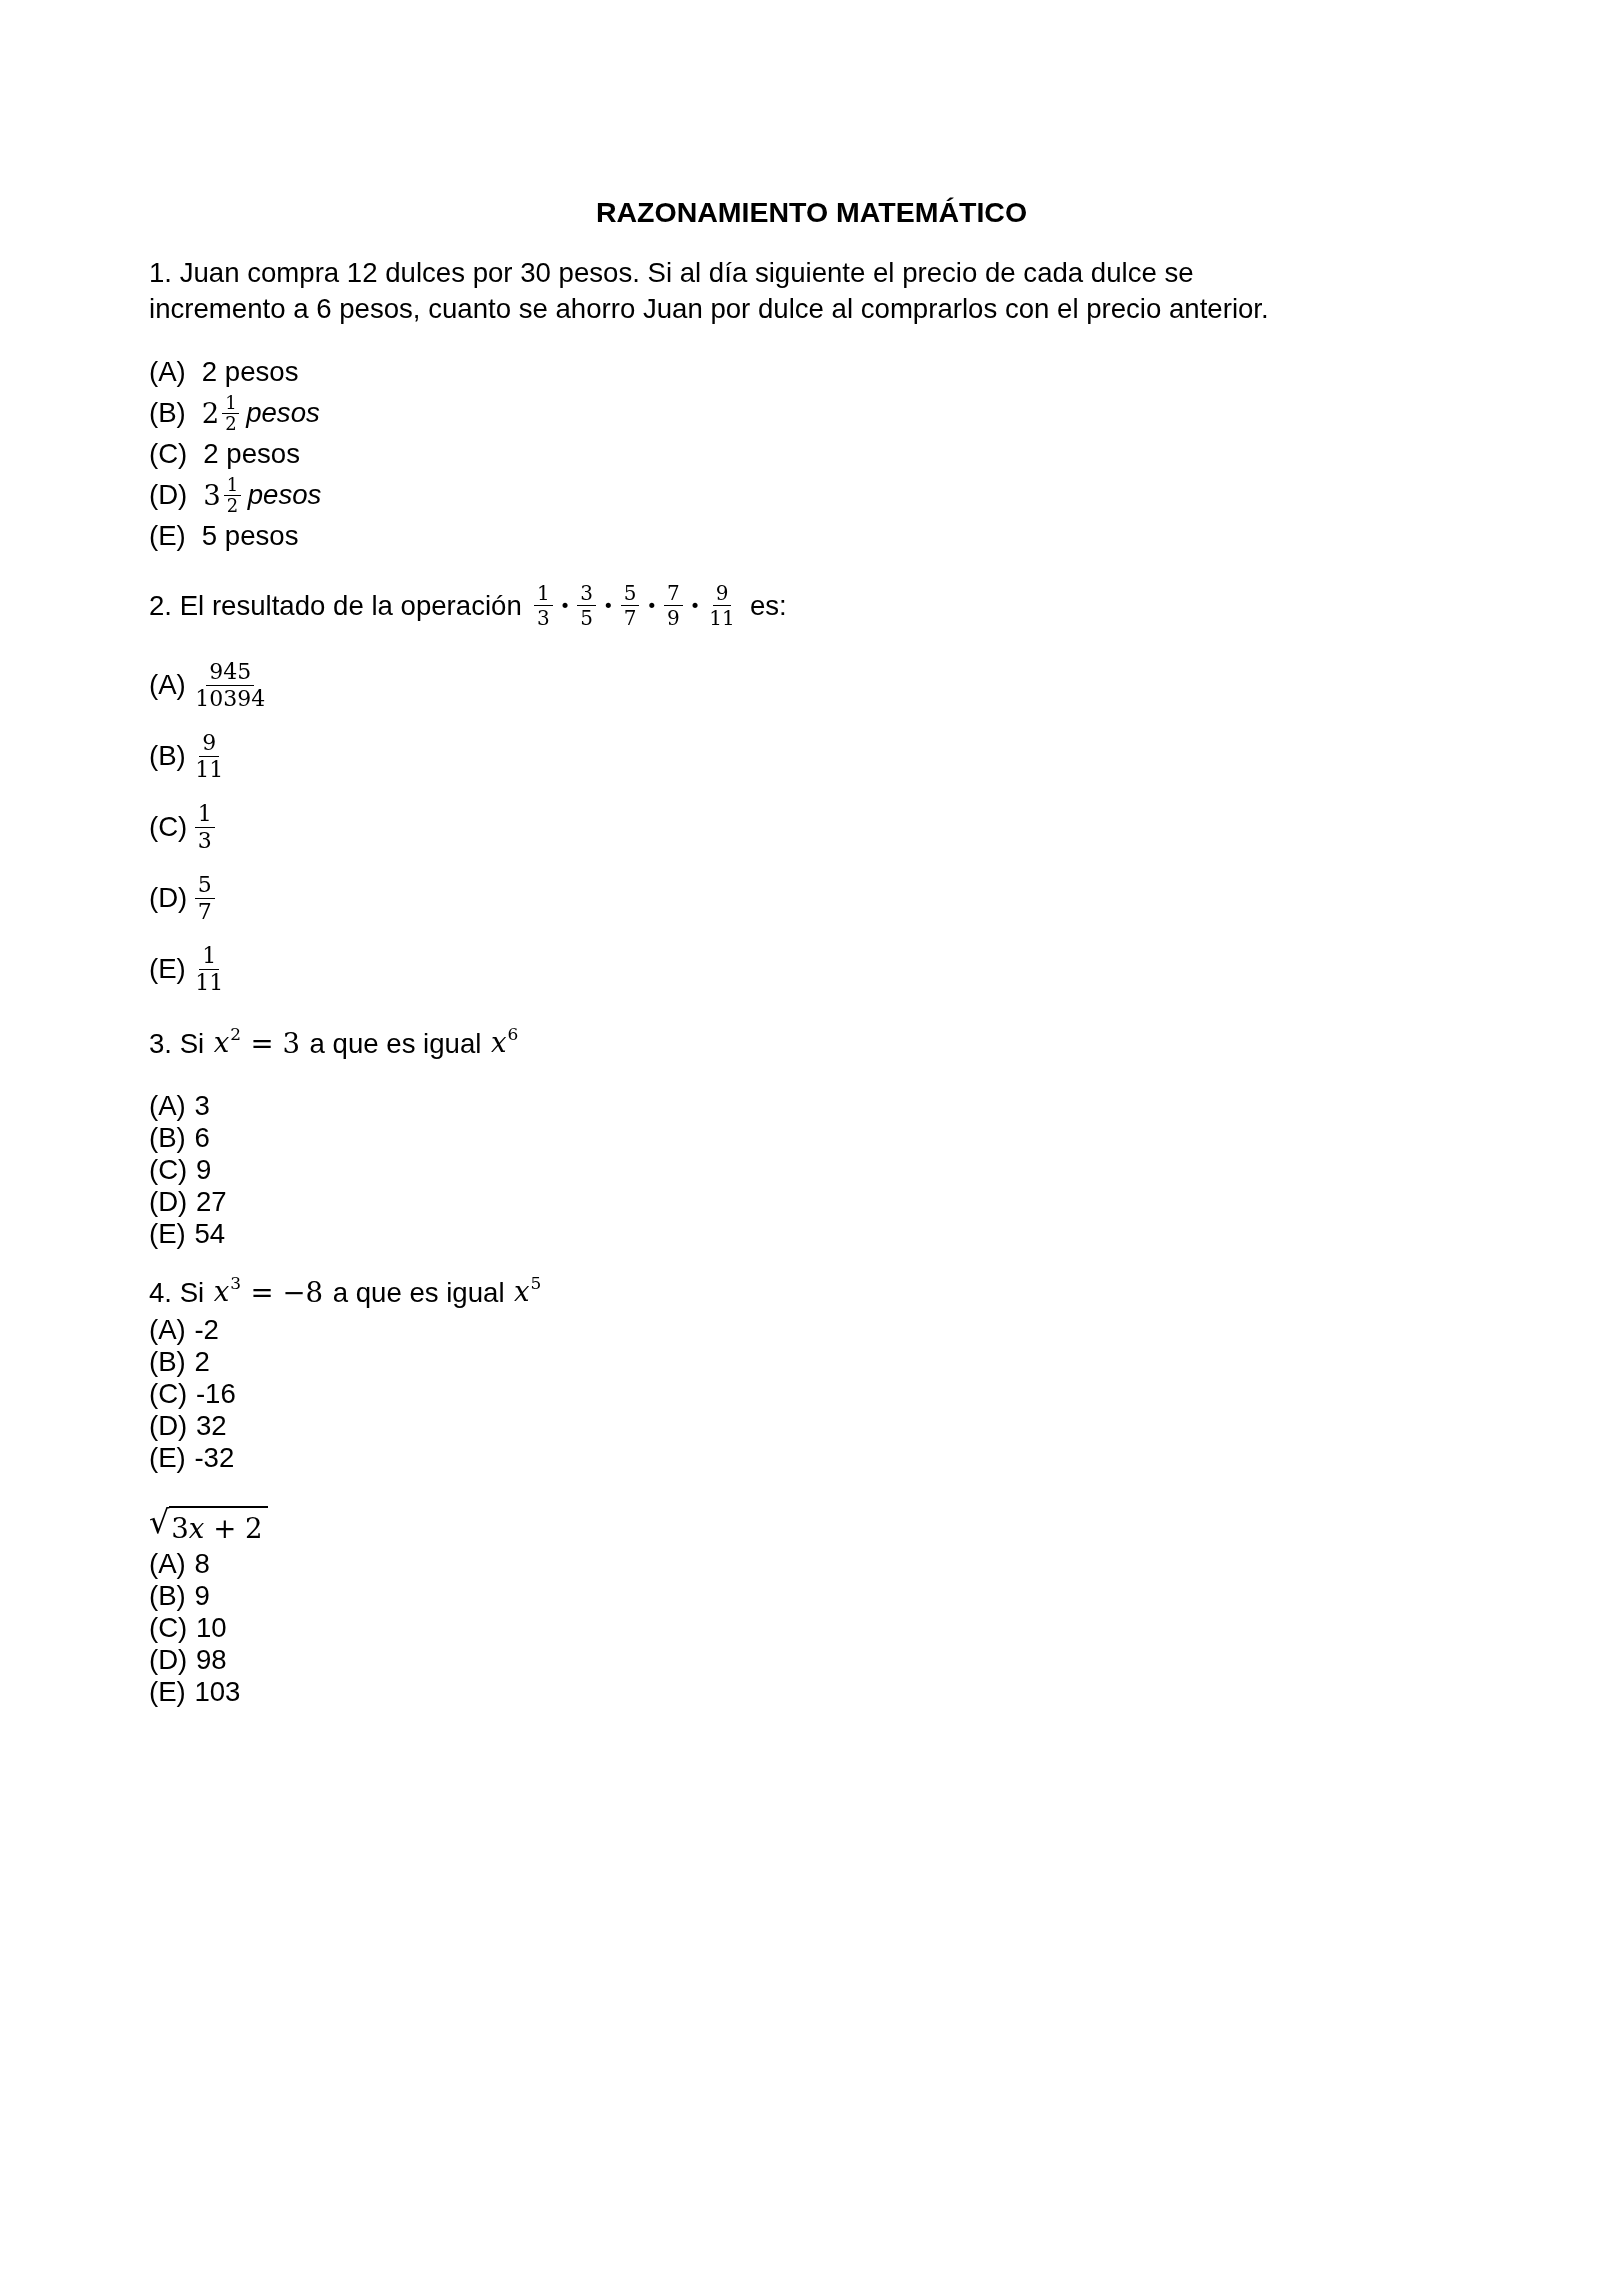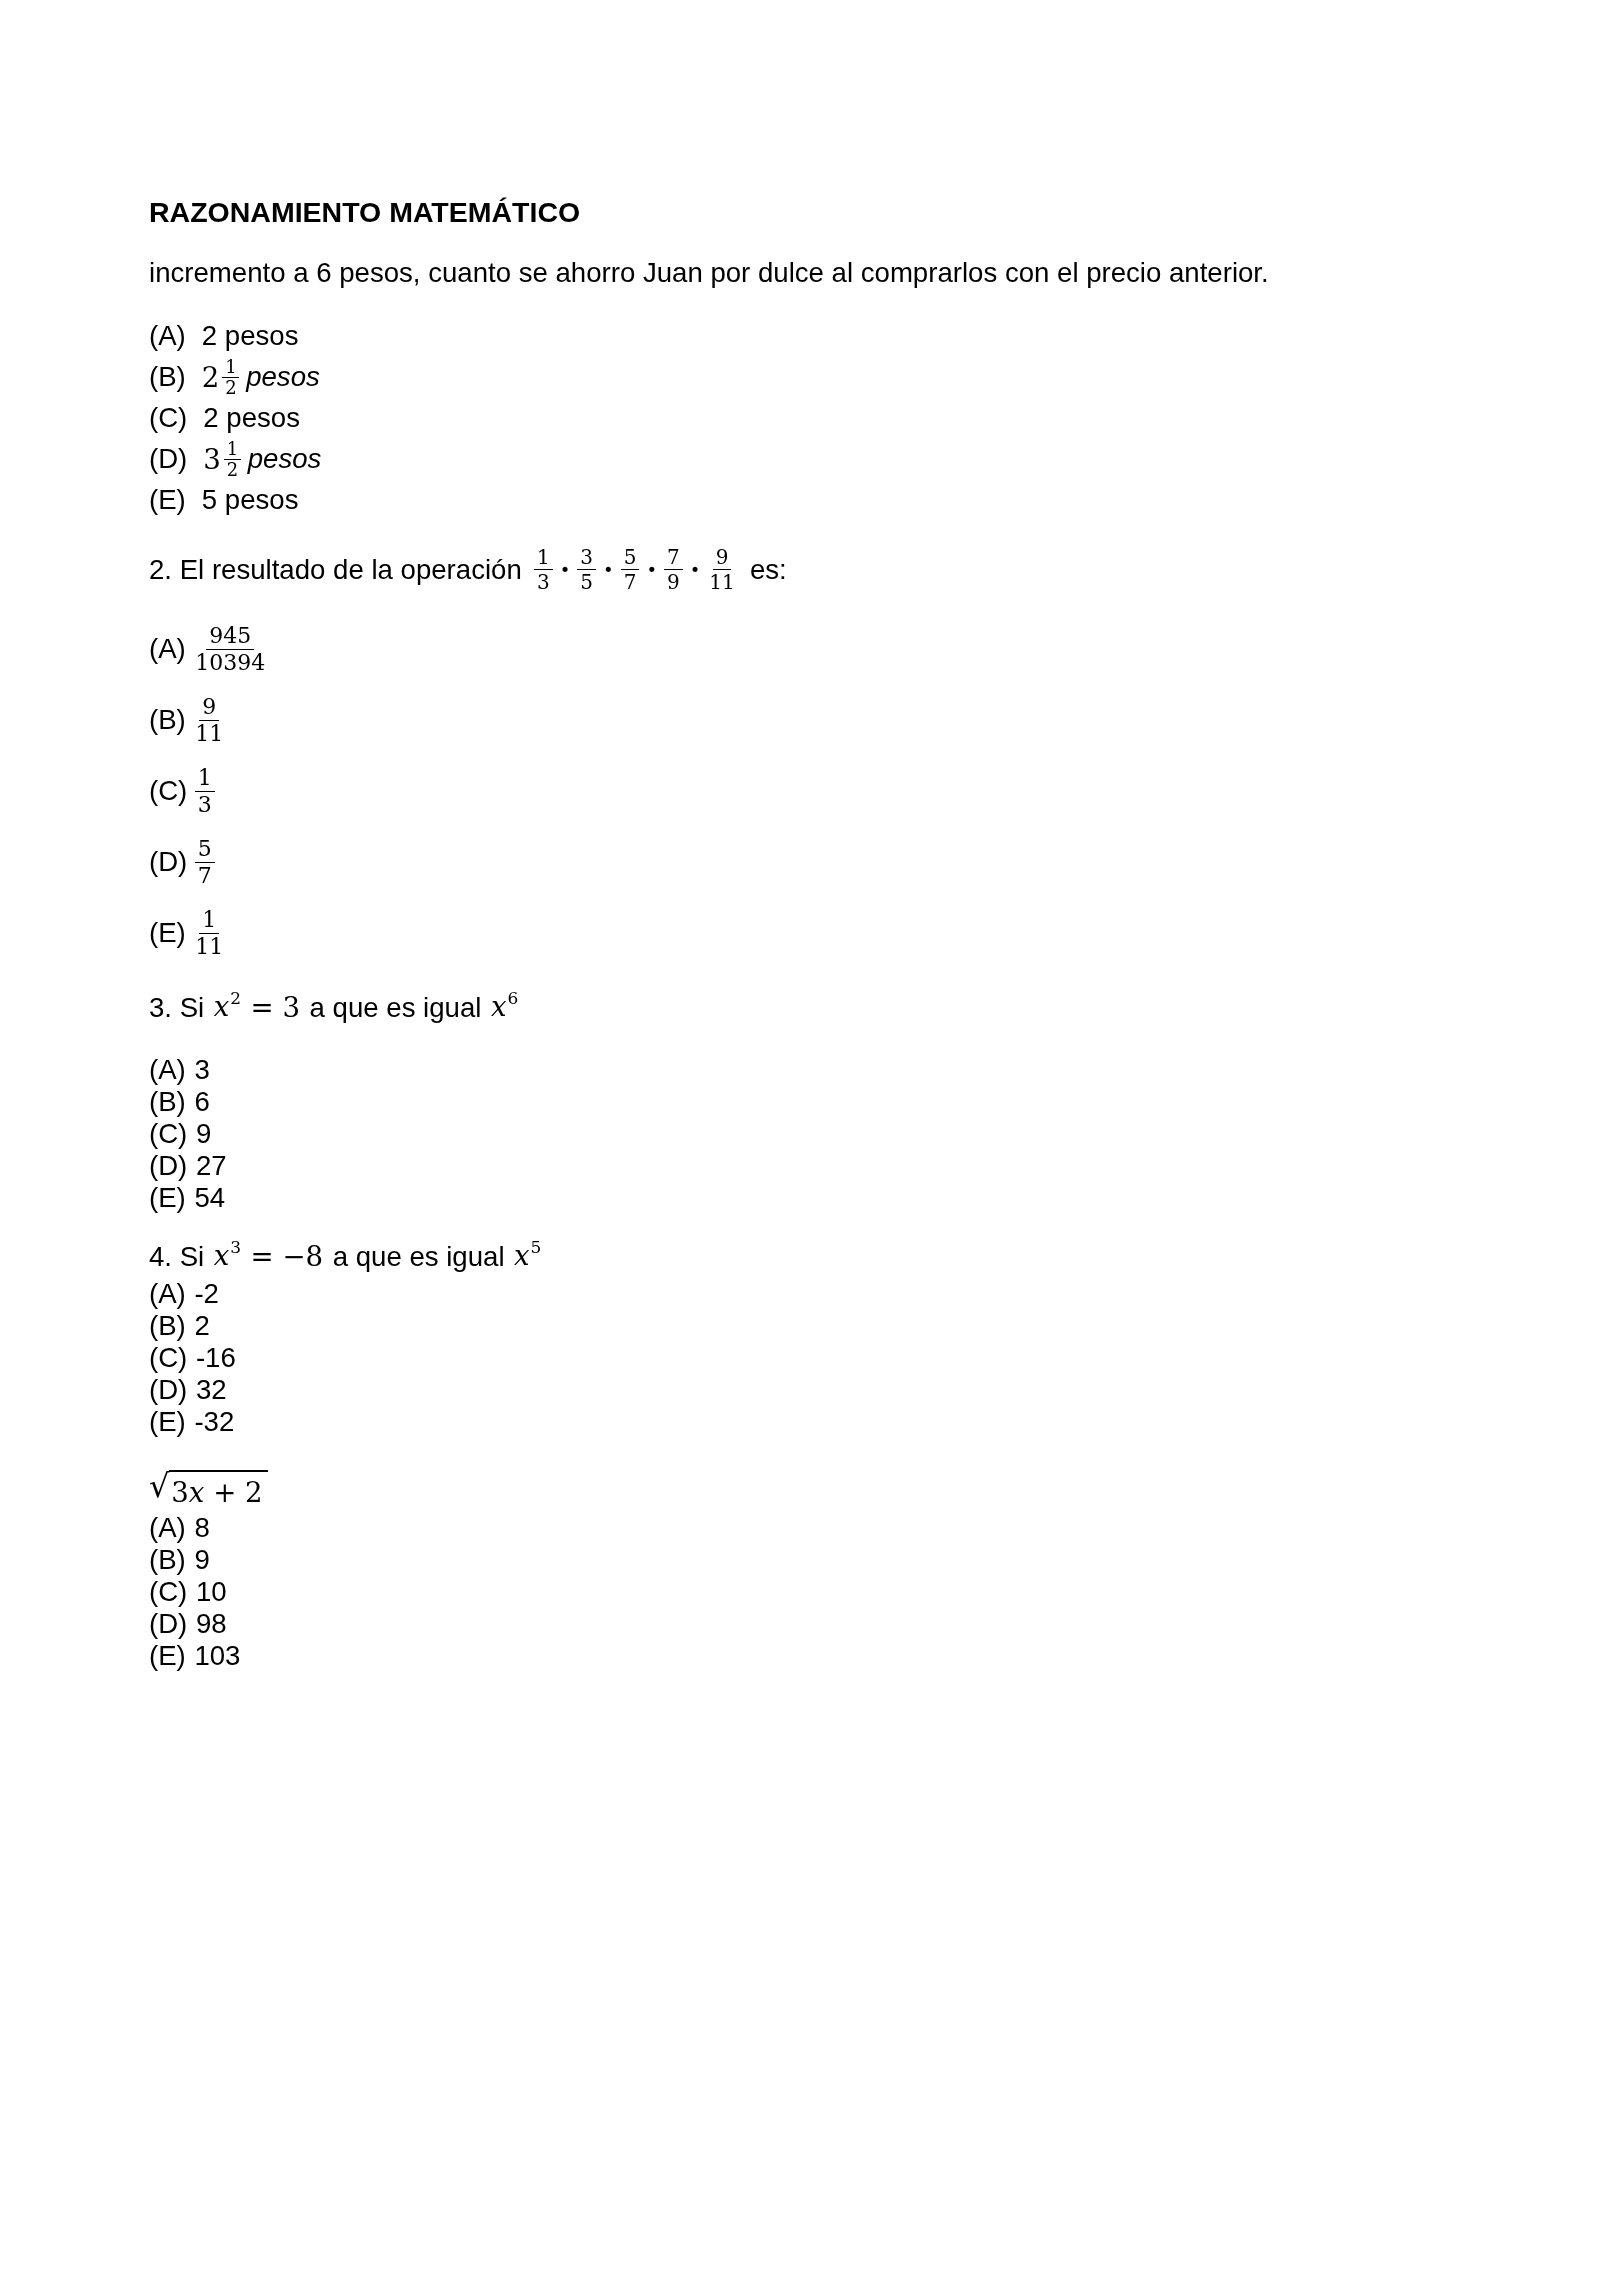--- a/index.html
+++ b/index.html
@@ -9,21 +9,21 @@
     font-family:"Liberation Sans", sans-serif;
     font-size:27.6px;
   }
   .page {
     box-sizing:border-box;
     width:1617px; height:2288px;
     padding:195px 143px 0 149px;
     background:#fff;
   }
   .title, .subtitle {
-    text-align:left; font-weight:700; font-size:28.5px; line-height:34px;
+    text-align:center; font-weight:700; font-size:28.5px; line-height:34px;
   }
   .title { margin:0 0 26px 0; }
   .subtitle { margin:0 0 32px 0; }
 
   .stem-line { line-height:36px; white-space:nowrap; }
   .stem-row { display:flex; align-items:center; line-height:38px; white-space:pre; }
   .gap > * { margin-right:9.5px; }
   .gap > *:last-child { margin-right:0; }
 
   .opts { margin-top:0; }
@@ -78,20 +78,21 @@
 </style>
 </head>
 <body>
 
 <div class="page">
 
   <div class="title">RAZONAMIENTO MATEMÁTICO</div>
 
   <div class="q1">
     <div class="q1-stem-block">
+      <div class="stem-line">1. Juan compra 12 dulces por 30 pesos. Si al día siguiente el precio de cada dulce se</div>
       <div class="stem-line">incremento a 6 pesos, cuanto se ahorro Juan por dulce al comprarlos con el precio anterior.</div>
     </div>
     <div class="opts">
       <div class="opt-row">
         <span class="lbl">(A)</span>
         <span>2 pesos</span>
       </div>
       <div class="opt-row tall">
         <span class="lbl">(B)</span>
         <span class="whole">2</span>

